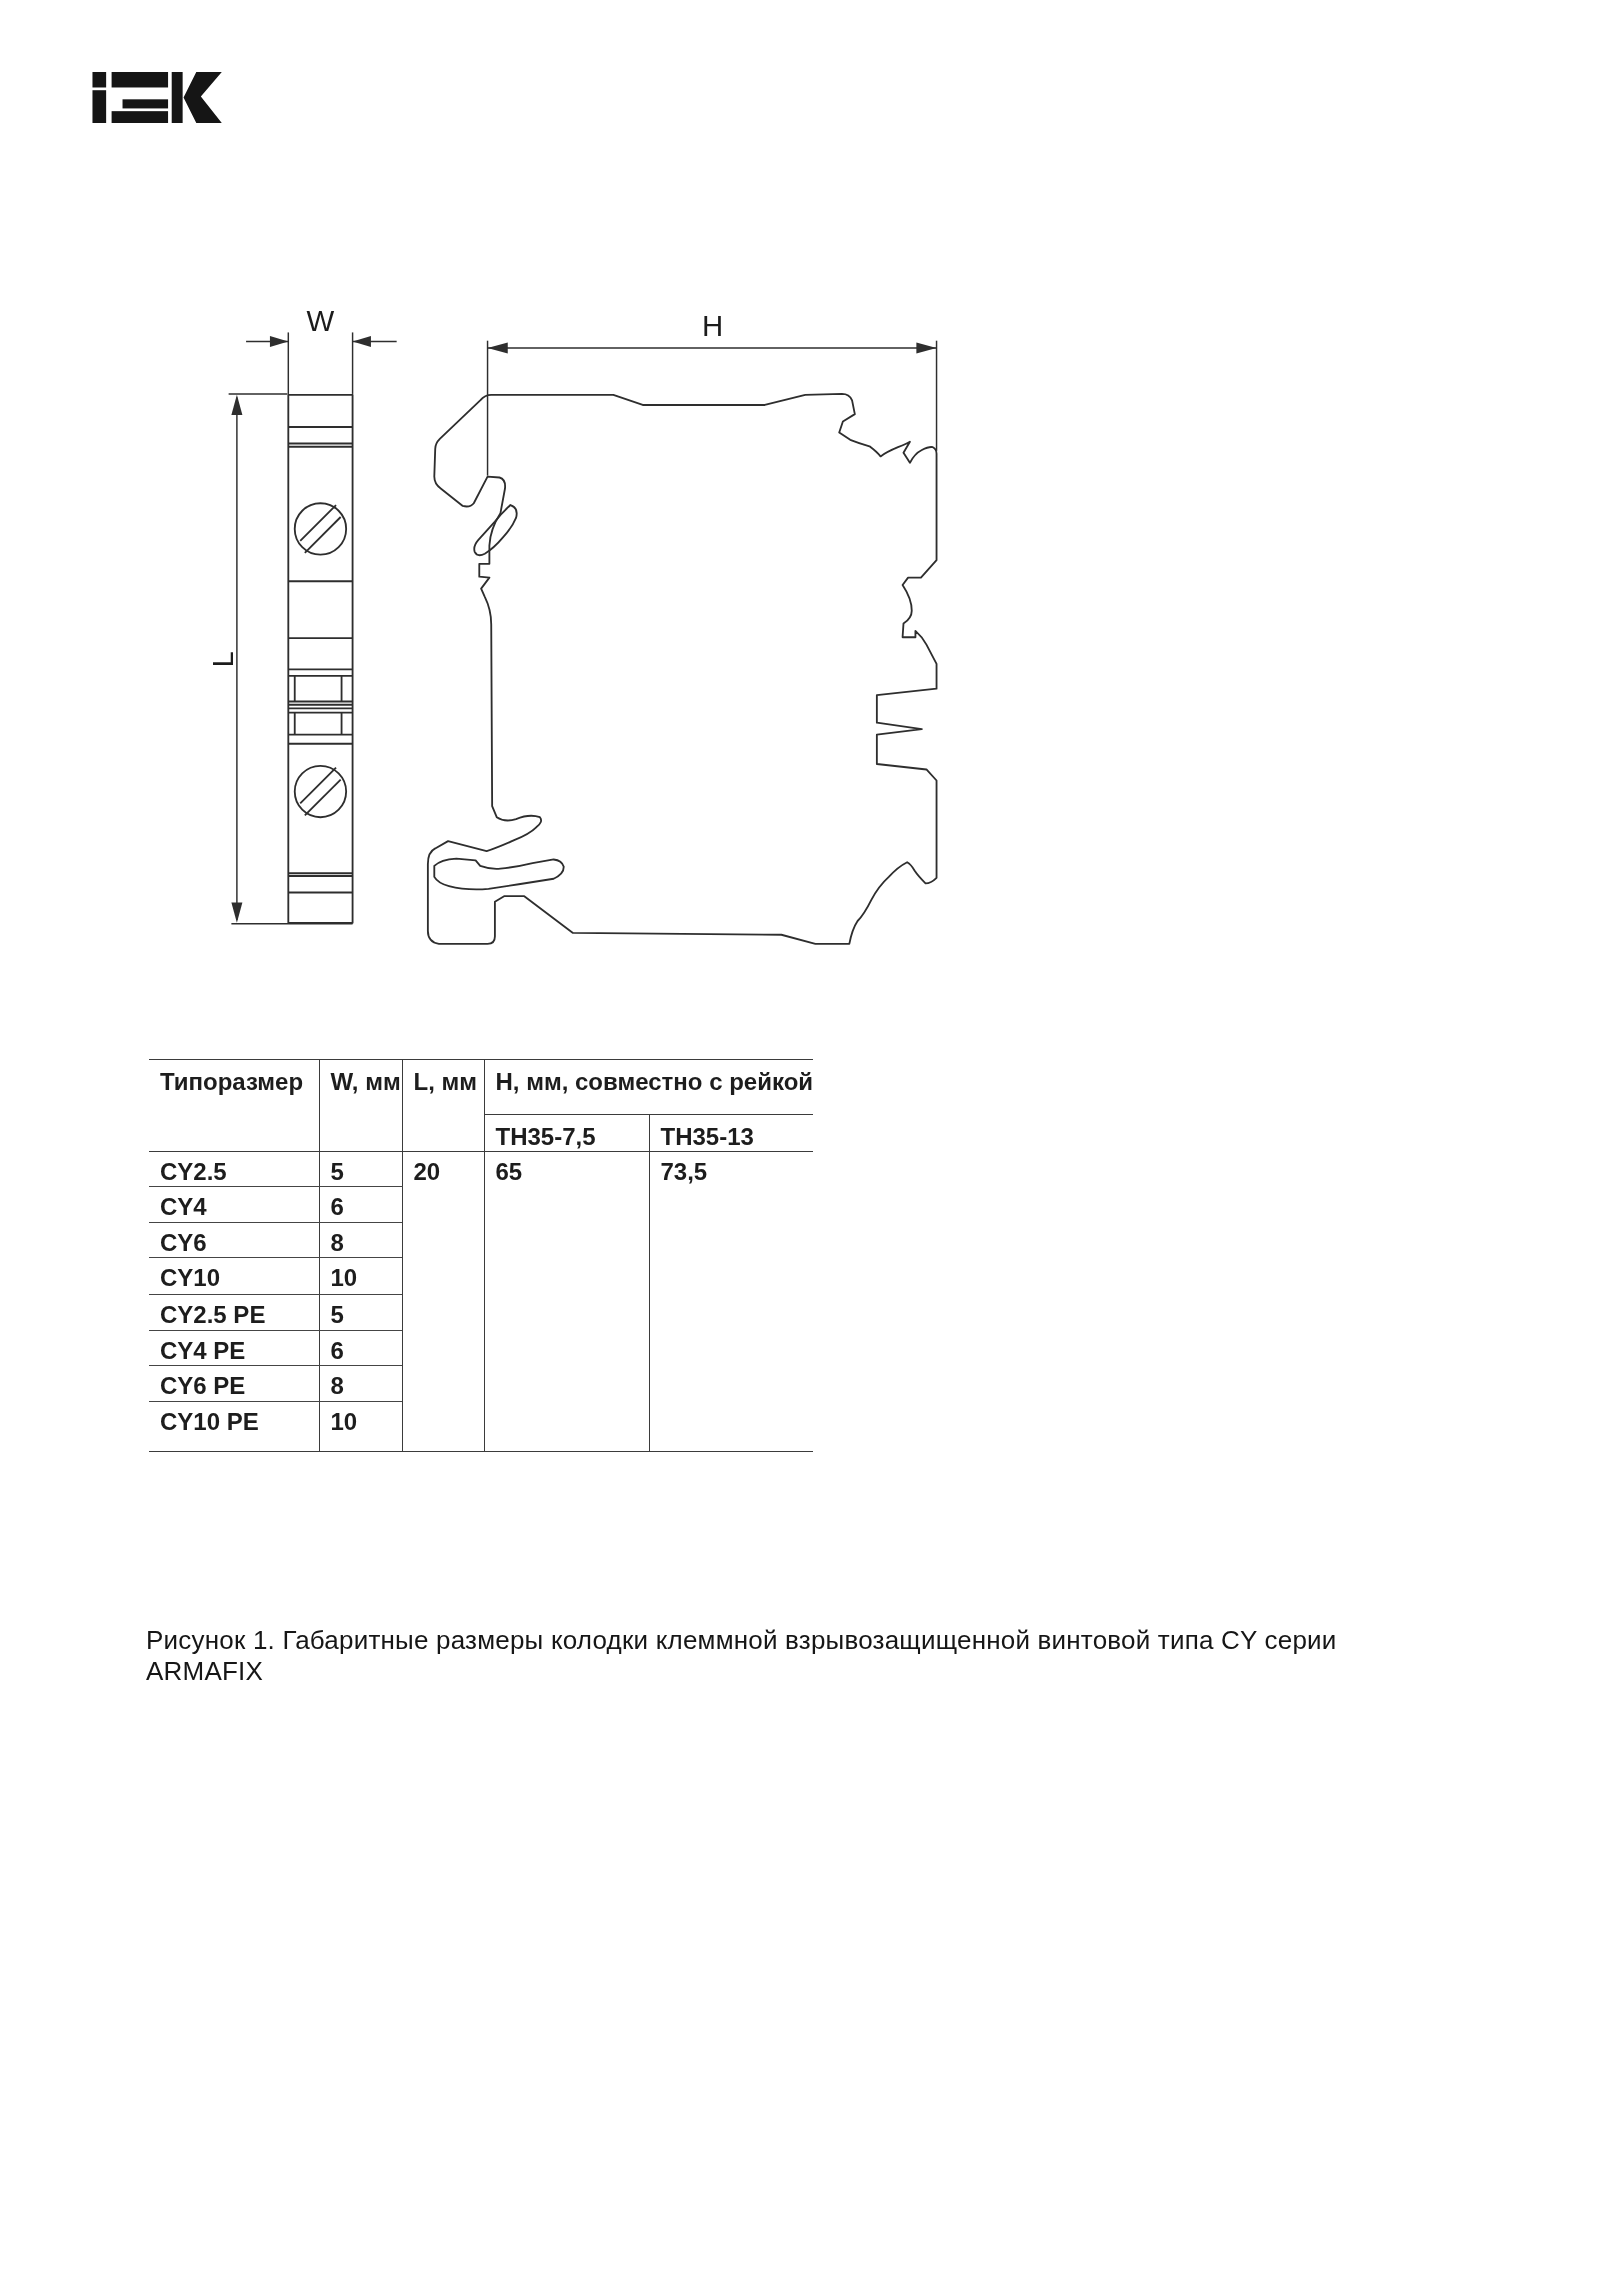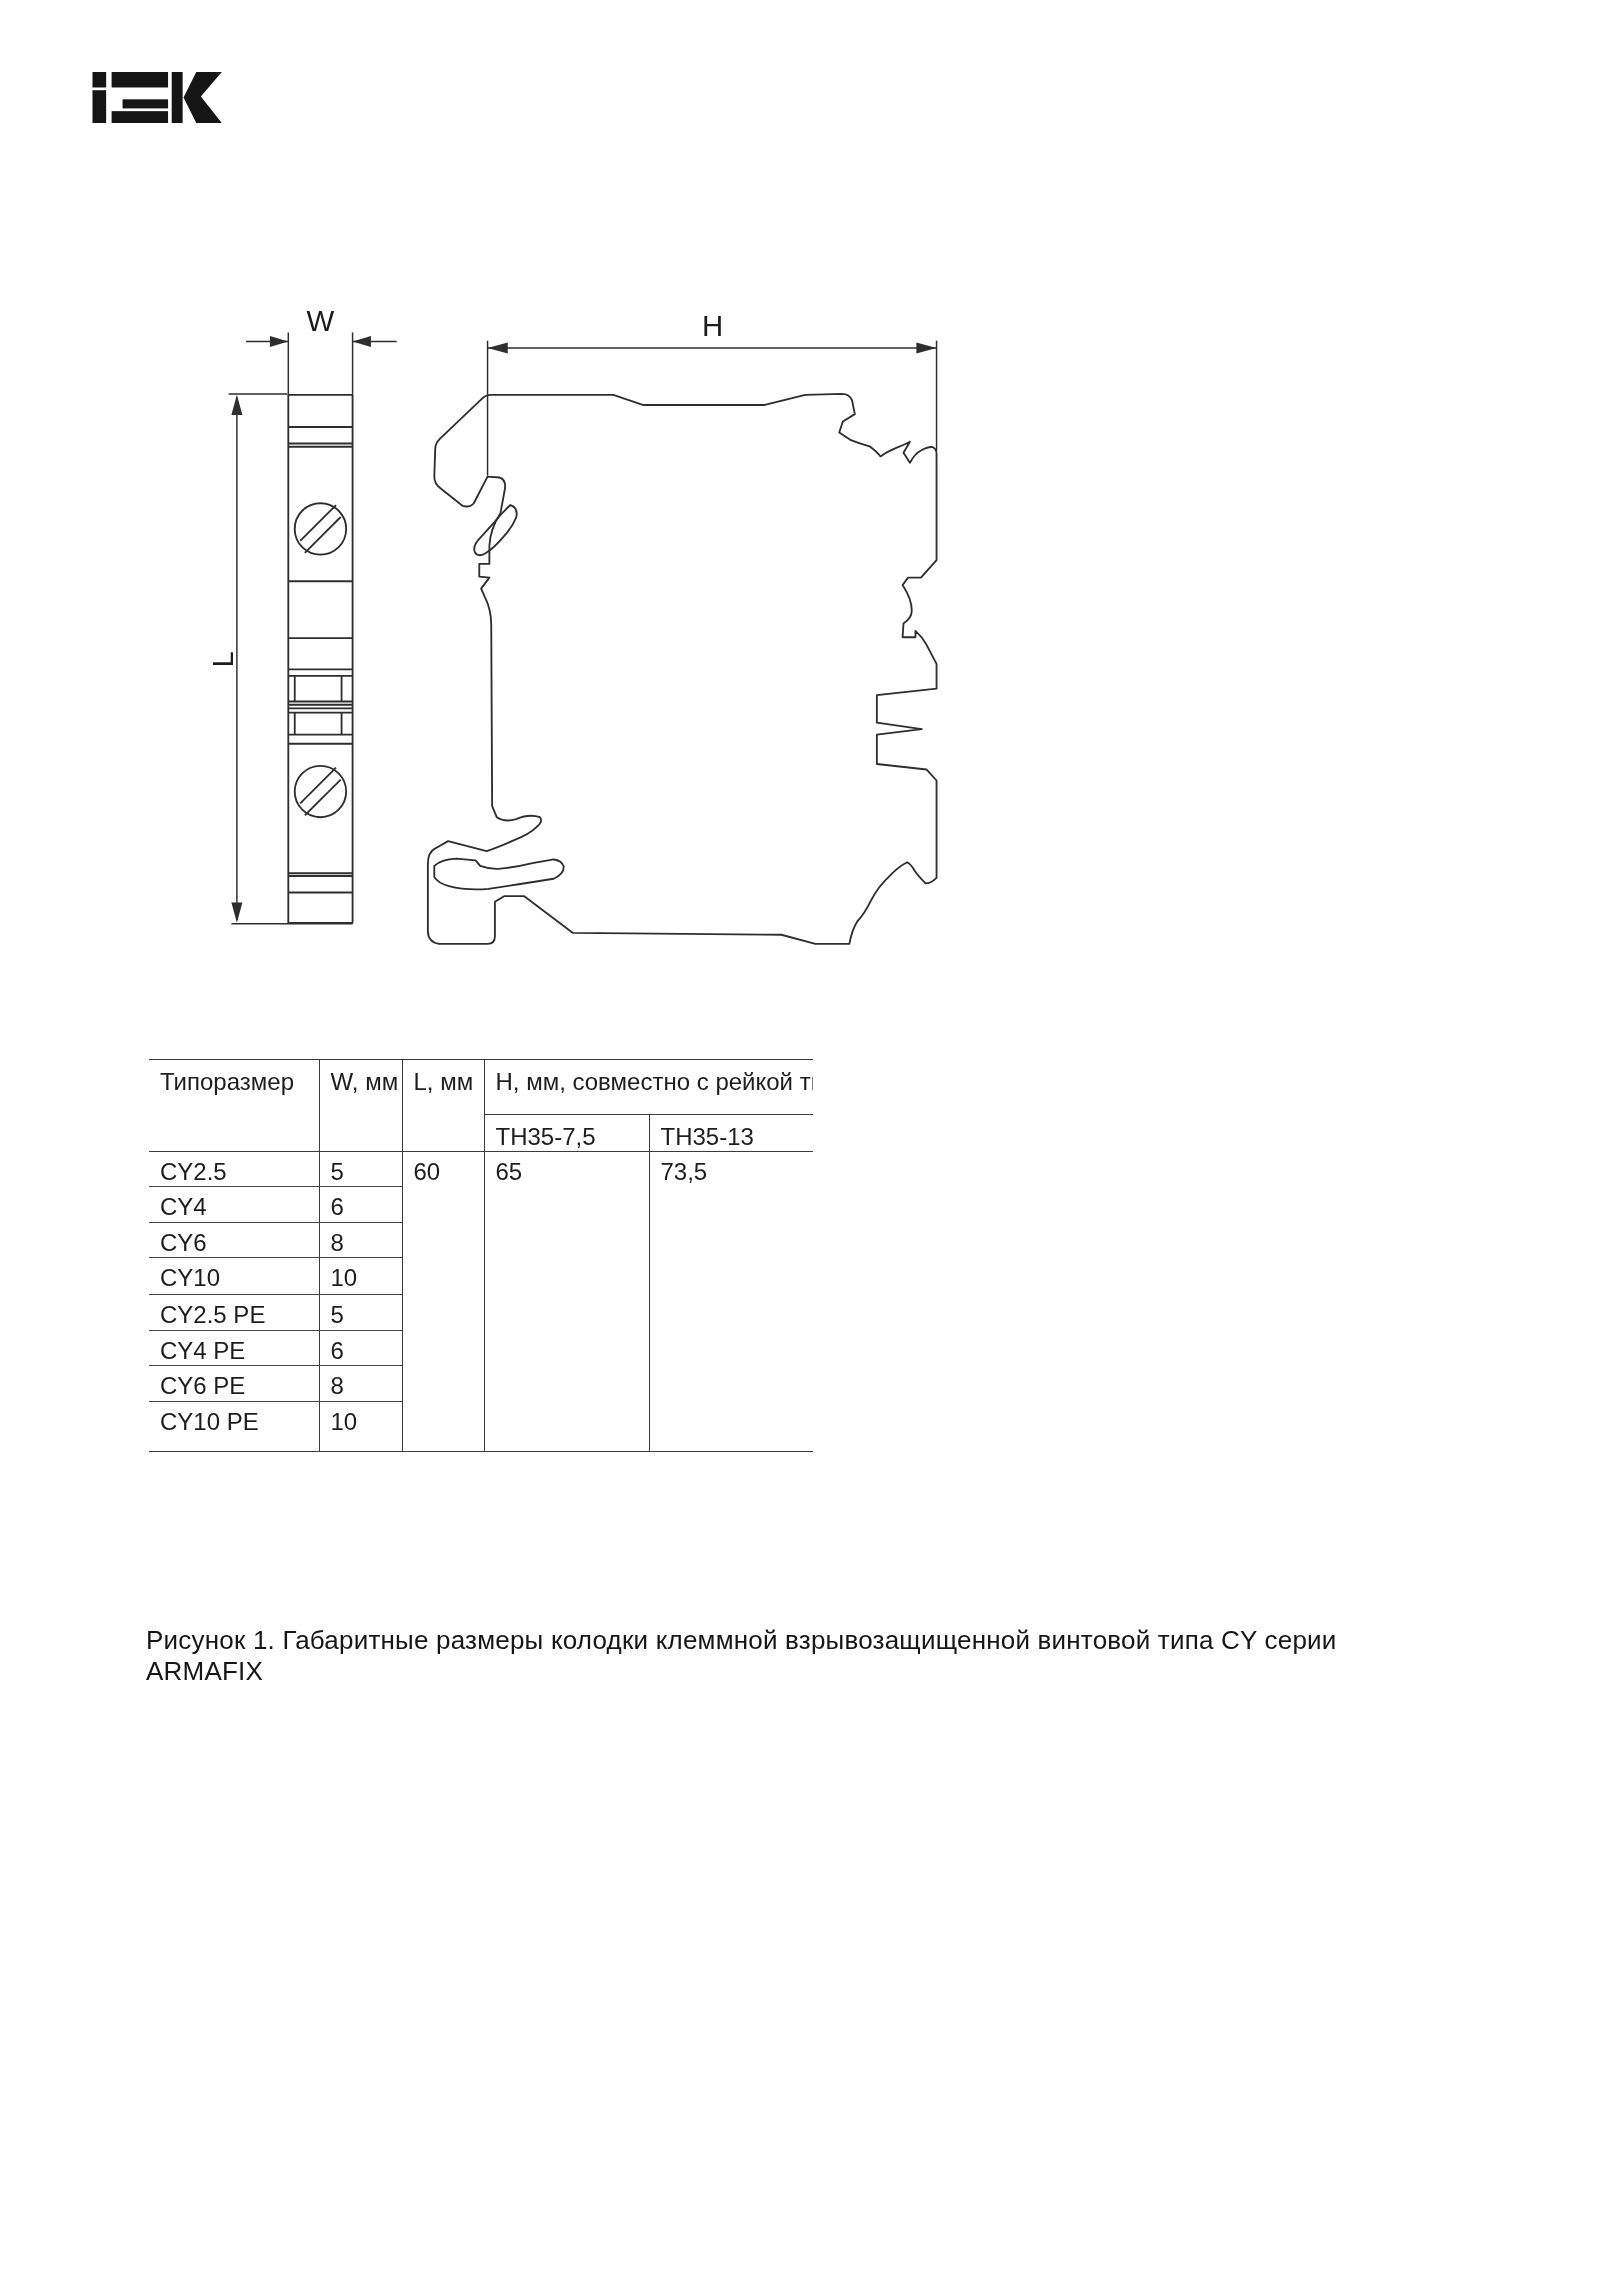--- a/index.html
+++ b/index.html
@@ -15,21 +15,21 @@
   .drawing{position:absolute;left:0;top:0;}
   .dim-table{
     position:absolute;left:149px;top:1059px;
     width:664px;
     border-collapse:collapse;table-layout:fixed;
     font-size:24px;color:#1d1d1d;
     border-top:1.8px solid #3b3b3b;
     border-bottom:1.8px solid #3b3b3b;
   }
   .dim-table th,.dim-table td{
-    font-weight:normal;text-align:left;vertical-align:top;
+    font-weight:bold;text-align:left;vertical-align:top;
     padding:5.5px 7.3px 0 11px;
     overflow:hidden;white-space:nowrap;
   }
   .dim-table th{padding-top:8.3px;}
   .col-w,.col-l,.col-h1,.col-h2{border-left:1.8px solid #3b3b3b;}
   .hb{border-bottom:1.8px solid #3b3b3b;}   
   .h-span{border-bottom:1.8px solid #3b3b3b;} 
   .sep{border-bottom:1.8px solid #454545;}  
   tr.hr1{height:55px;} tr.hr2{height:36px;}
   .caption{
@@ -184,21 +184,21 @@
       <th class="col-l hb" rowspan="2">L, мм</th>
       <th class="col-h1 h-span" colspan="2">H, мм, совместно с рейкой типа:</th>
     </tr>
     <tr class="hr2">
       <th class="col-h1 hb">ТН35-7,5</th>
       <th class="col-h2 hb">ТН35-13</th>
     </tr>
     <tr style="height:35px">
       <td class="col-type sep">CY2.5</td>
       <td class="col-w sep">5</td>
-      <td class="col-l" rowspan="8">60</td>
+      <td class="col-l" rowspan="8">20</td>
       <td class="col-h1" rowspan="8">65</td>
       <td class="col-h2" rowspan="8">73,5</td>
     </tr>
     <tr style="height:36px">
       <td class="col-type sep">CY4</td>
       <td class="col-w sep">6</td>
     </tr>
     <tr style="height:35px">
       <td class="col-type sep">CY6</td>
       <td class="col-w sep">8</td>

